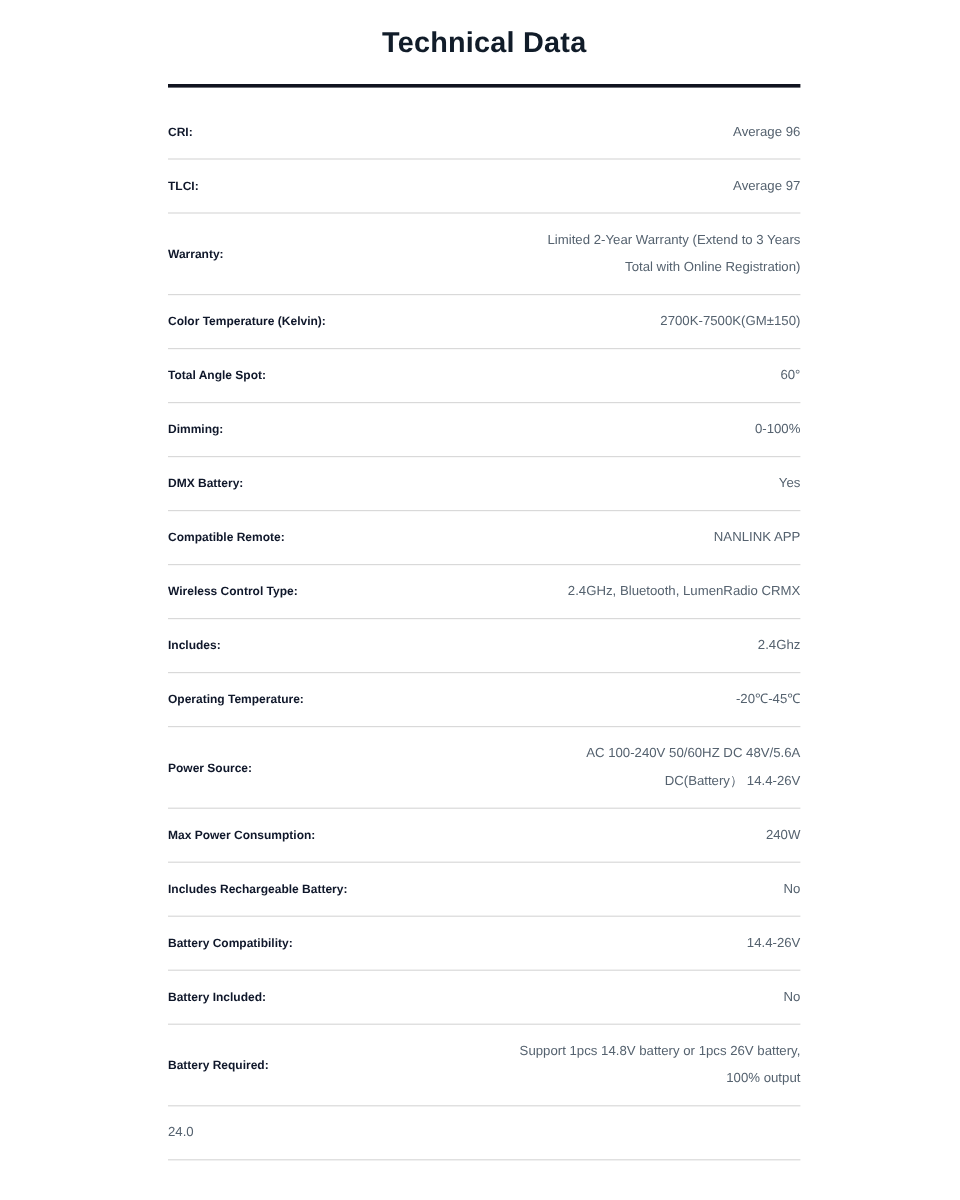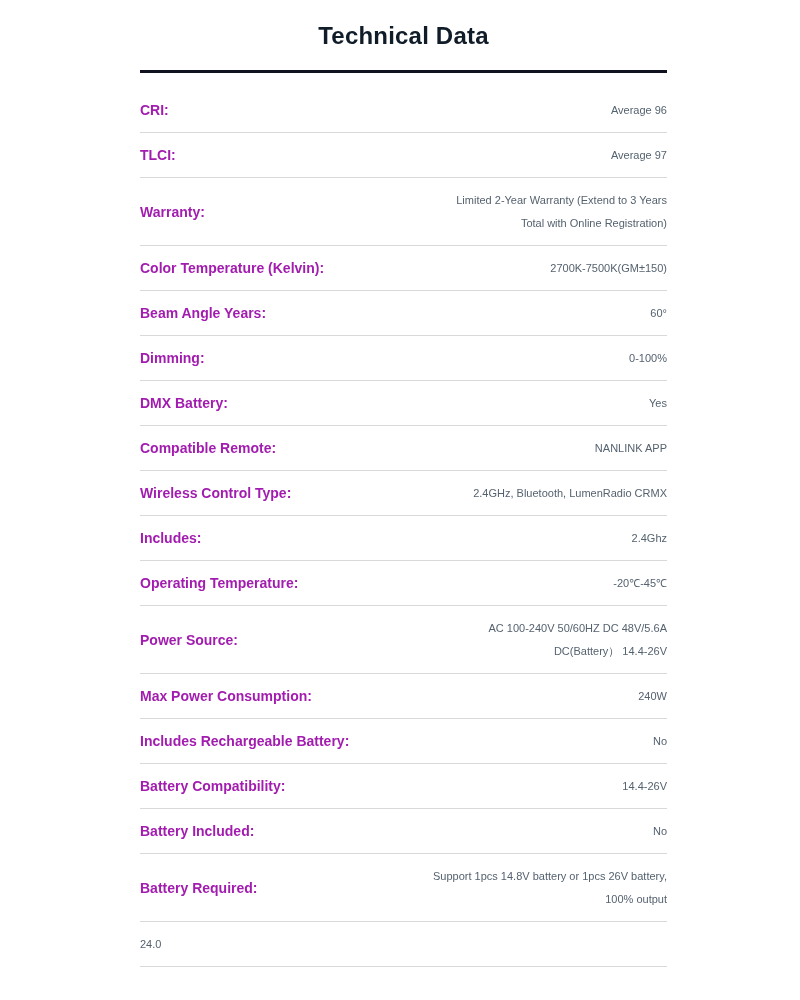--- a/index.html
+++ b/index.html
@@ -42,24 +42,24 @@
     align-items: center;
     justify-content: space-between;
     gap: 24px;
     padding: 11px 0 10px 0;
     border-bottom: 1px solid #d9d9d9;
   }
   .spec-row:first-child {
     padding-top: 26px;
   }
   .spec-label {
-    font-size: 14px;
+    font-size: 10px;
     font-weight: 700;
     line-height: 23px;
-    color: #a21caf;
+    color: #0f172a;
     white-space: nowrap;
     flex: 0 0 auto;
   }
   .spec-value {
     font-size: 11px;
     font-weight: 400;
     line-height: 23px;
     color: #55626f;
     text-align: right;
     white-space: pre-line;
@@ -84,21 +84,21 @@
       <div class="spec-row">
         <div class="spec-label">Warranty:</div>
         <div class="spec-value">Limited 2-Year Warranty (Extend to 3 Years
 Total with Online Registration)</div>
       </div>
       <div class="spec-row">
         <div class="spec-label">Color Temperature (Kelvin):</div>
         <div class="spec-value">2700K-7500K(GM±150)</div>
       </div>
       <div class="spec-row">
-        <div class="spec-label">Beam Angle Years:</div>
+        <div class="spec-label">Total Angle Spot:</div>
         <div class="spec-value">60°</div>
       </div>
       <div class="spec-row">
         <div class="spec-label">Dimming:</div>
         <div class="spec-value">0-100%</div>
       </div>
       <div class="spec-row">
         <div class="spec-label">DMX Battery:</div>
         <div class="spec-value">Yes</div>
       </div>

